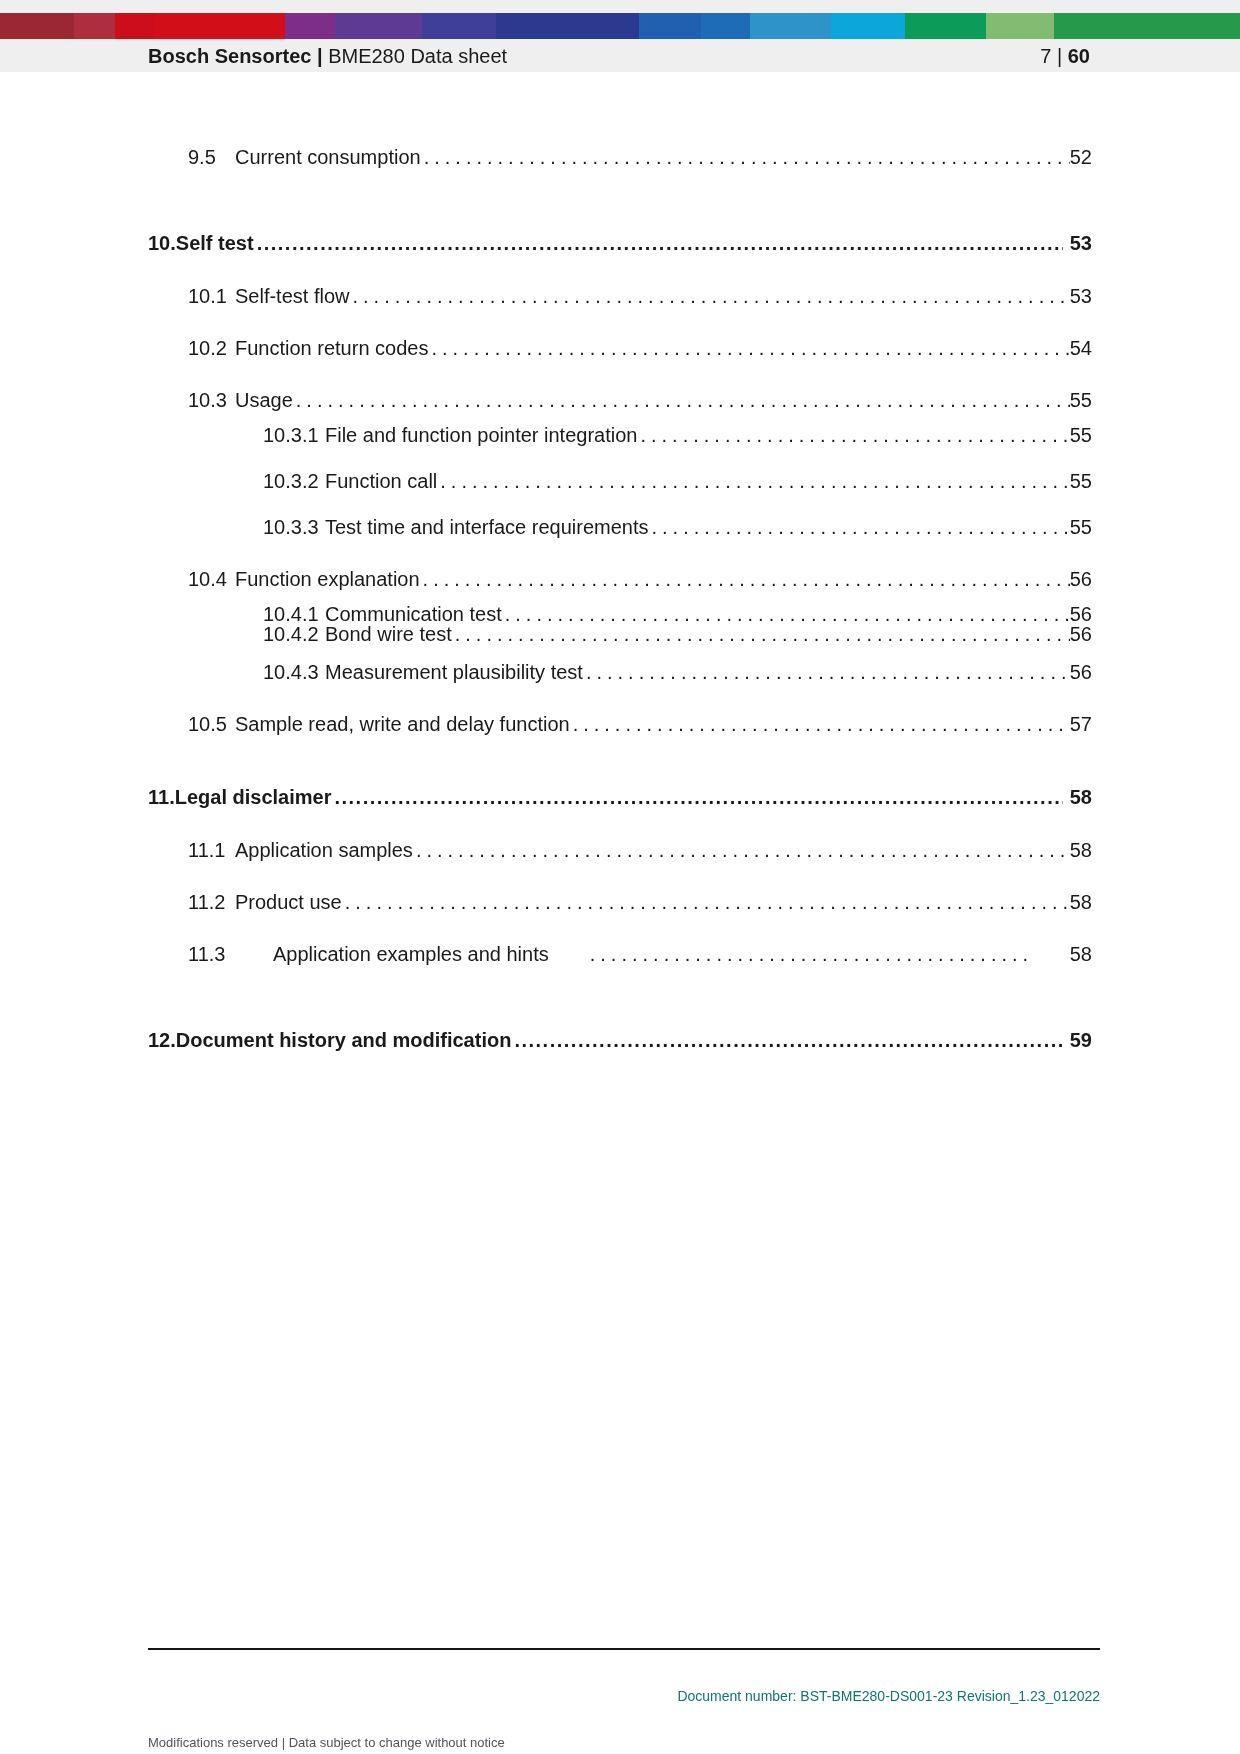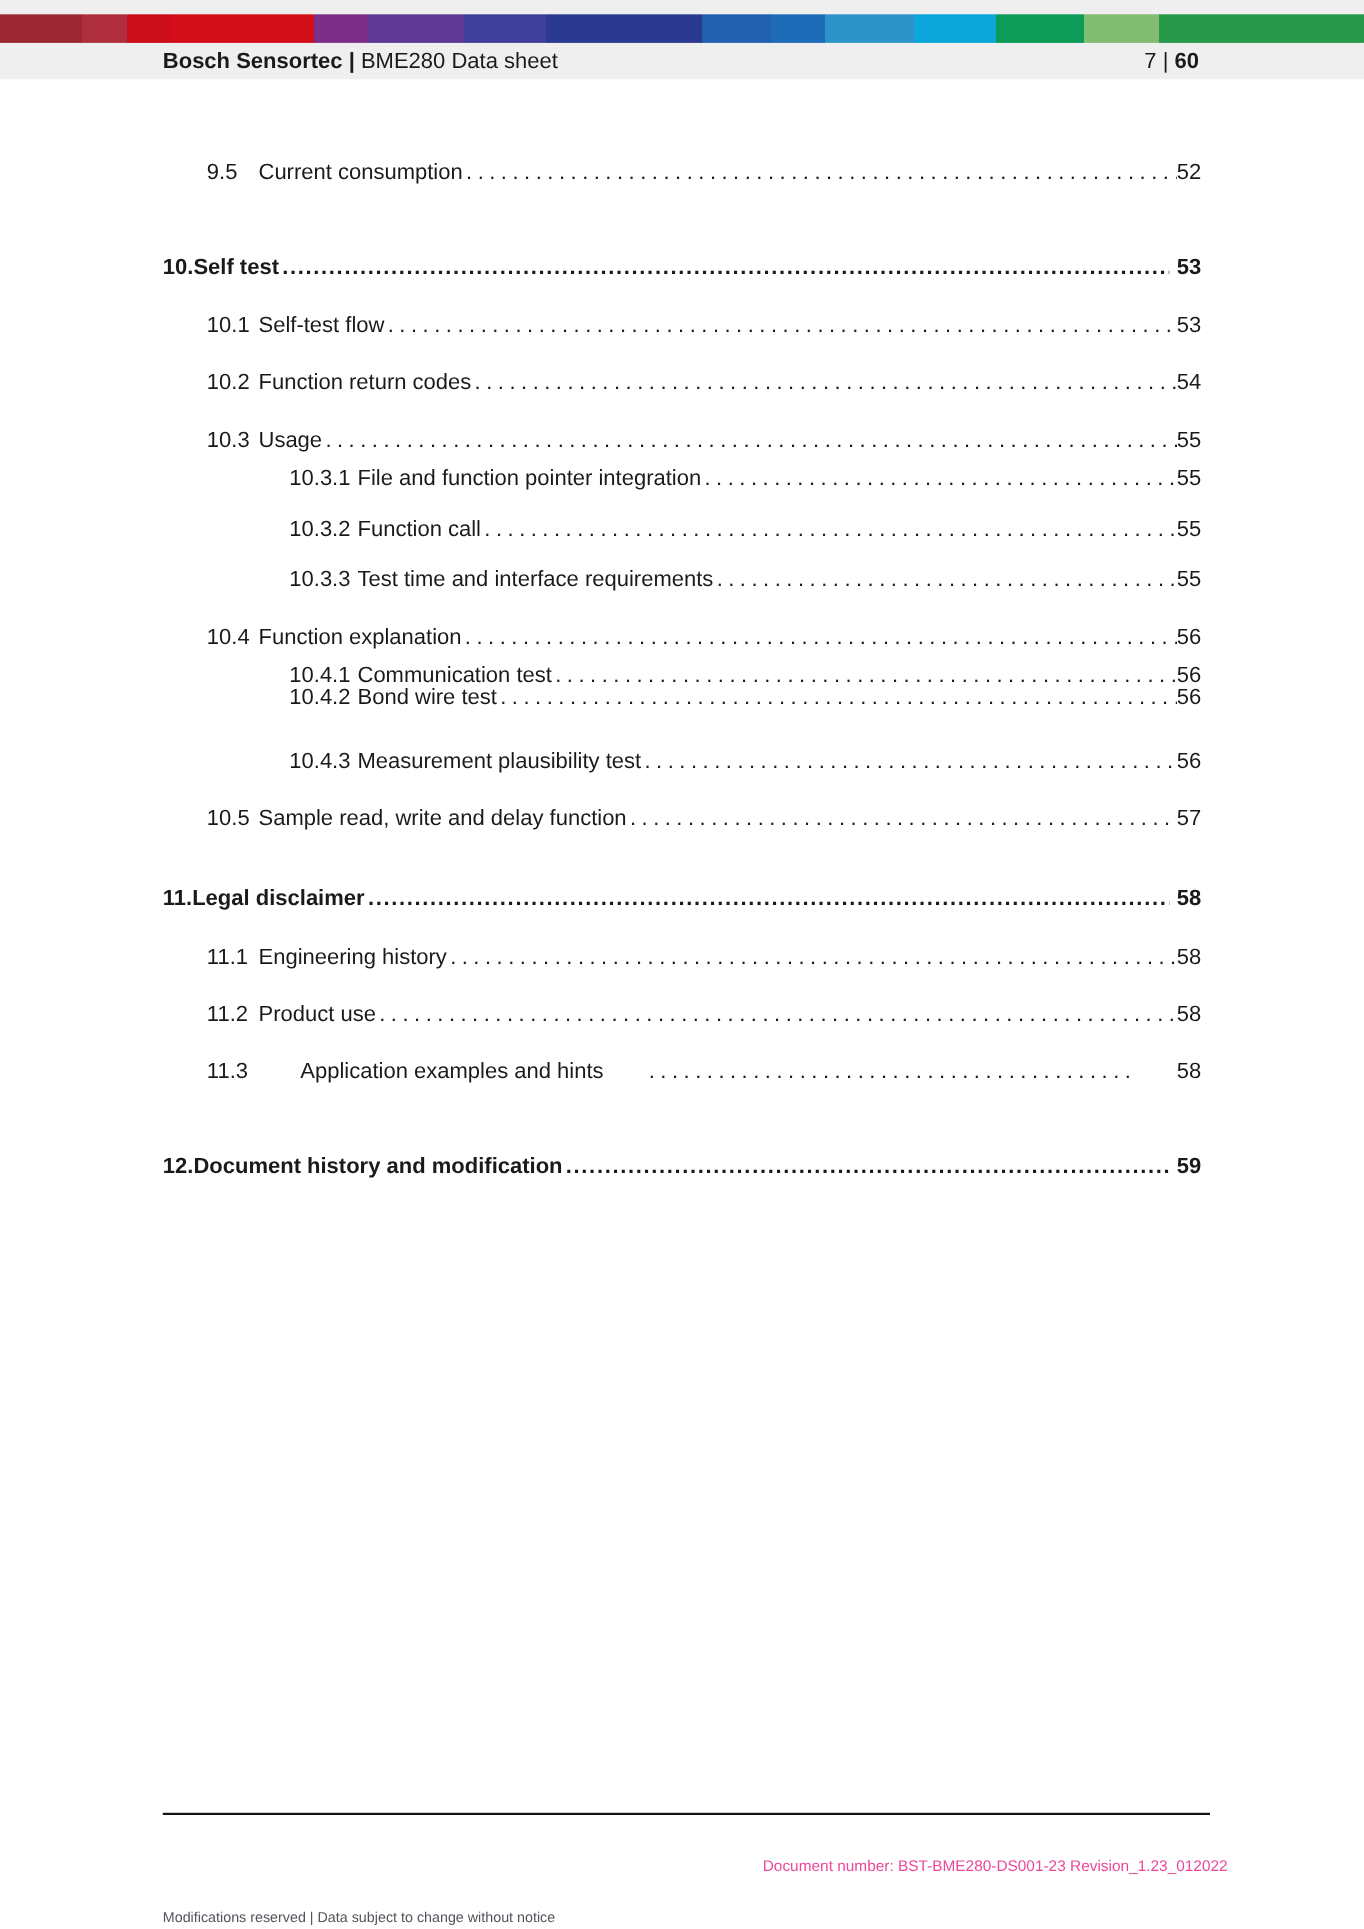--- a/index.html
+++ b/index.html
@@ -60,22 +60,22 @@
   
   .footer-rule {
     position: absolute; left: 148px; top: 1648px;
     width: 952px; height: 2px; background: #151515;
   }
   .footer-left {
     position: absolute; left: 148px; top: 1735px;
     font-size: 13px; color: #50555b; white-space: nowrap;
   }
   .footer-right {
-    position: absolute; right: 124px; top: 1688px;
-    font-size: 14px; color: #ec4899; white-space: nowrap;
+    position: absolute; right: 140px; top: 1688px;
+    font-size: 14px; color: #0f766e; white-space: nowrap;
   }
 </style>
 </head>
 <body>
 
 <div class="page">
 
   <header class="page-header">
     <div class="brand-band" style="background: linear-gradient(90deg, rgb(155, 39, 51) 0%, rgb(155, 39, 51) 6%, rgb(174, 46, 62) 6%, rgb(174, 46, 62) 9.3%, rgb(203, 14, 26) 9.3%, rgb(203, 14, 26) 12.5%, rgb(210, 15, 25) 12.5%, rgb(210, 15, 25) 23%, rgb(124, 46, 136) 23%, rgb(124, 46, 136) 27%, rgb(94, 58, 148) 27%, rgb(94, 58, 148) 34%, rgb(63, 63, 154) 34%, rgb(63, 63, 154) 40%, rgb(43, 58, 143) 40%, rgb(43, 58, 143) 51.5%, rgb(33, 96, 174) 51.5%, rgb(33, 96, 174) 56.5%, rgb(30, 108, 184) 56.5%, rgb(30, 108, 184) 60.5%, rgb(46, 147, 200) 60.5%, rgb(46, 147, 200) 67%, rgb(11, 166, 218) 67%, rgb(11, 166, 218) 73%, rgb(13, 155, 89) 73%, rgb(13, 155, 89) 79.5%, rgb(130, 188, 114) 79.5%, rgb(130, 188, 114) 85%, rgb(40, 152, 74) 85%, rgb(40, 152, 74) 100%);"></div>
     <div class="header-title">
@@ -150,41 +150,41 @@
     <span class="toc-label">Communication test</span>
     <span class="toc-dots">..............................................................................................................................................................................................</span>
     <span class="toc-page">56</span>
   </div>
       <div class="toc-row lvl3" style="">
     <span class="toc-num">10.4.2</span>
     <span class="toc-label">Bond wire test</span>
     <span class="toc-dots">..............................................................................................................................................................................................</span>
     <span class="toc-page">56</span>
   </div>
-      <div class="toc-row lvl3" style="margin-top: 38px; align-items: center;">
+      <div class="toc-row lvl3" style="margin-top: 18px; align-items: center;">
     <span class="toc-num">10.4.3</span>
     <span class="toc-label">Measurement plausibility test</span>
     <span class="toc-dots">..............................................................................................................................................................................................</span>
     <span class="toc-page">56</span>
   </div>
       <div class="toc-row lvl2" style="margin-top: 32px;">
     <span class="toc-num">10.5</span>
     <span class="toc-label">Sample read, write and delay function</span>
     <span class="toc-dots">..............................................................................................................................................................................................</span>
     <span class="toc-page">57</span>
   </div>
       <div class="toc-row lvl1" style="margin-top: 53px;">
     <span class="toc-num">11.</span>
     <span class="toc-label">Legal disclaimer</span>
     <span class="toc-dots">..............................................................................................................................................................................................</span>
     <span class="toc-page">58</span>
   </div>
       <div class="toc-row lvl2" style="margin-top: 33px;">
     <span class="toc-num">11.1</span>
-    <span class="toc-label">Engineering history</span>
+    <span class="toc-label">Application samples</span>
     <span class="toc-dots">..............................................................................................................................................................................................</span>
     <span class="toc-page">58</span>
   </div>
       <div class="toc-row lvl2" style="margin-top: 32px;">
     <span class="toc-num">11.2</span>
     <span class="toc-label">Product use</span>
     <span class="toc-dots">..............................................................................................................................................................................................</span>
     <span class="toc-page">58</span>
   </div>
       <div class="toc-row lvl2" style="margin-top: 32px; gap: 38px;">

